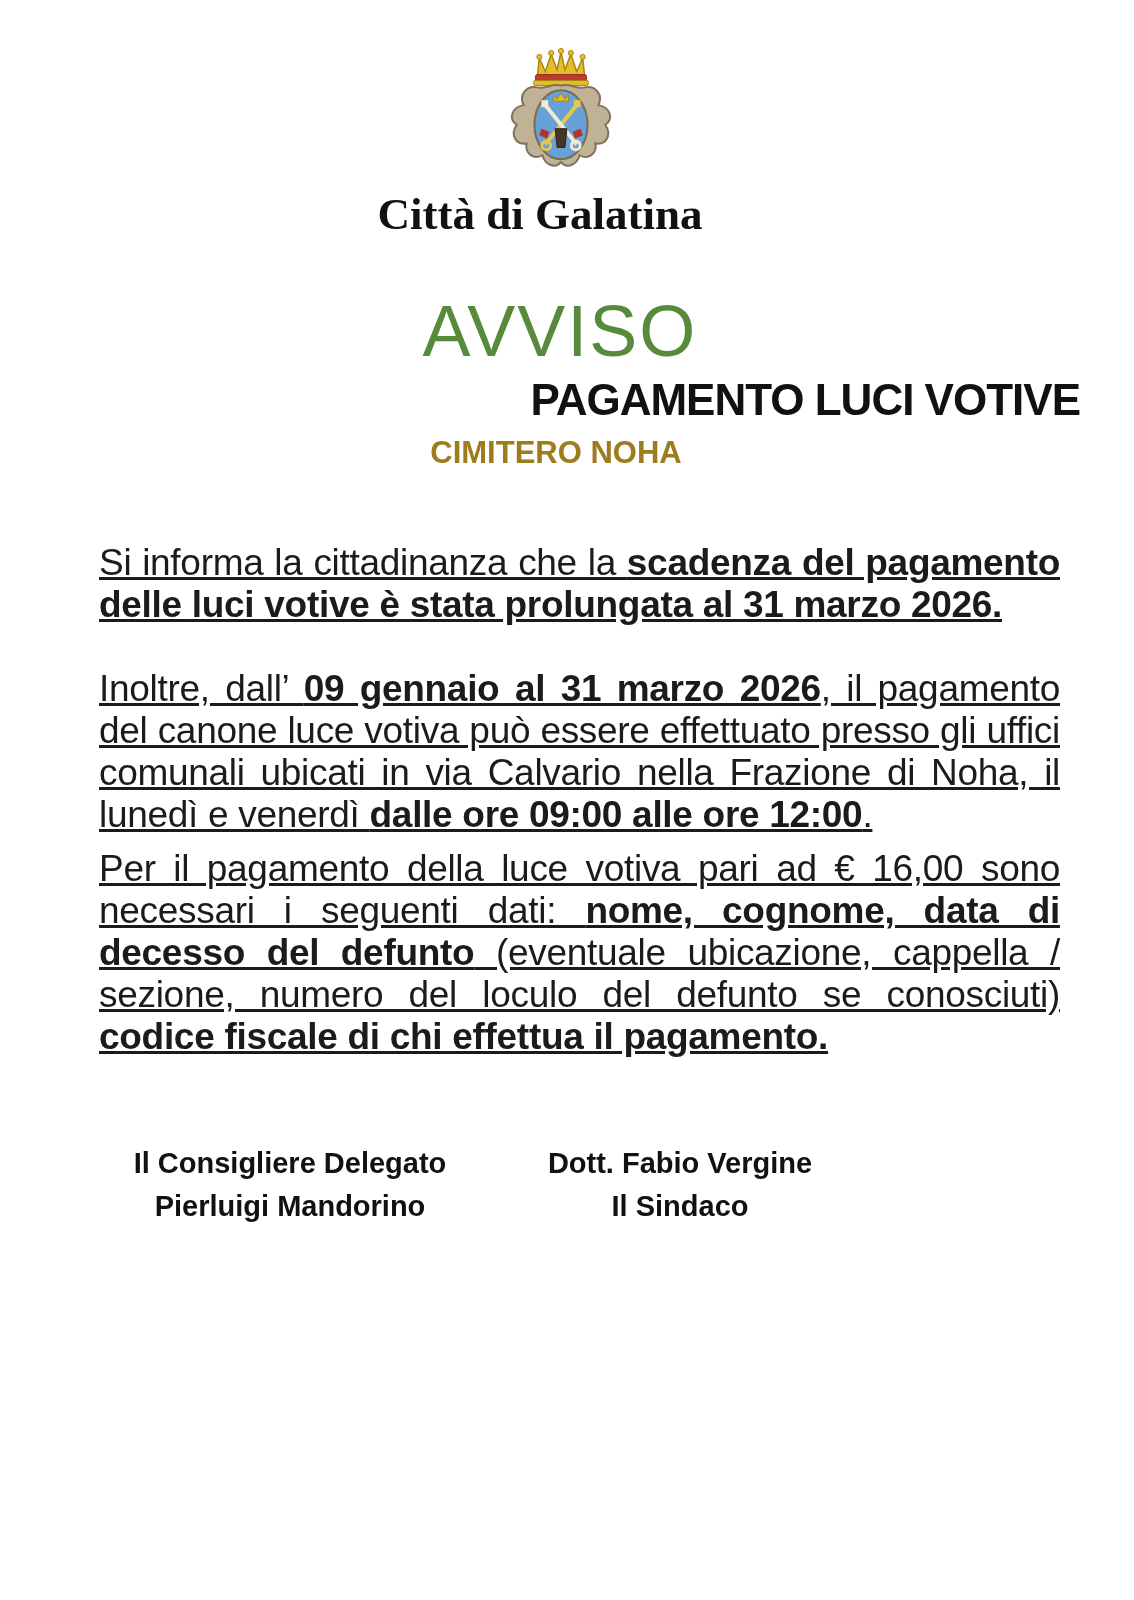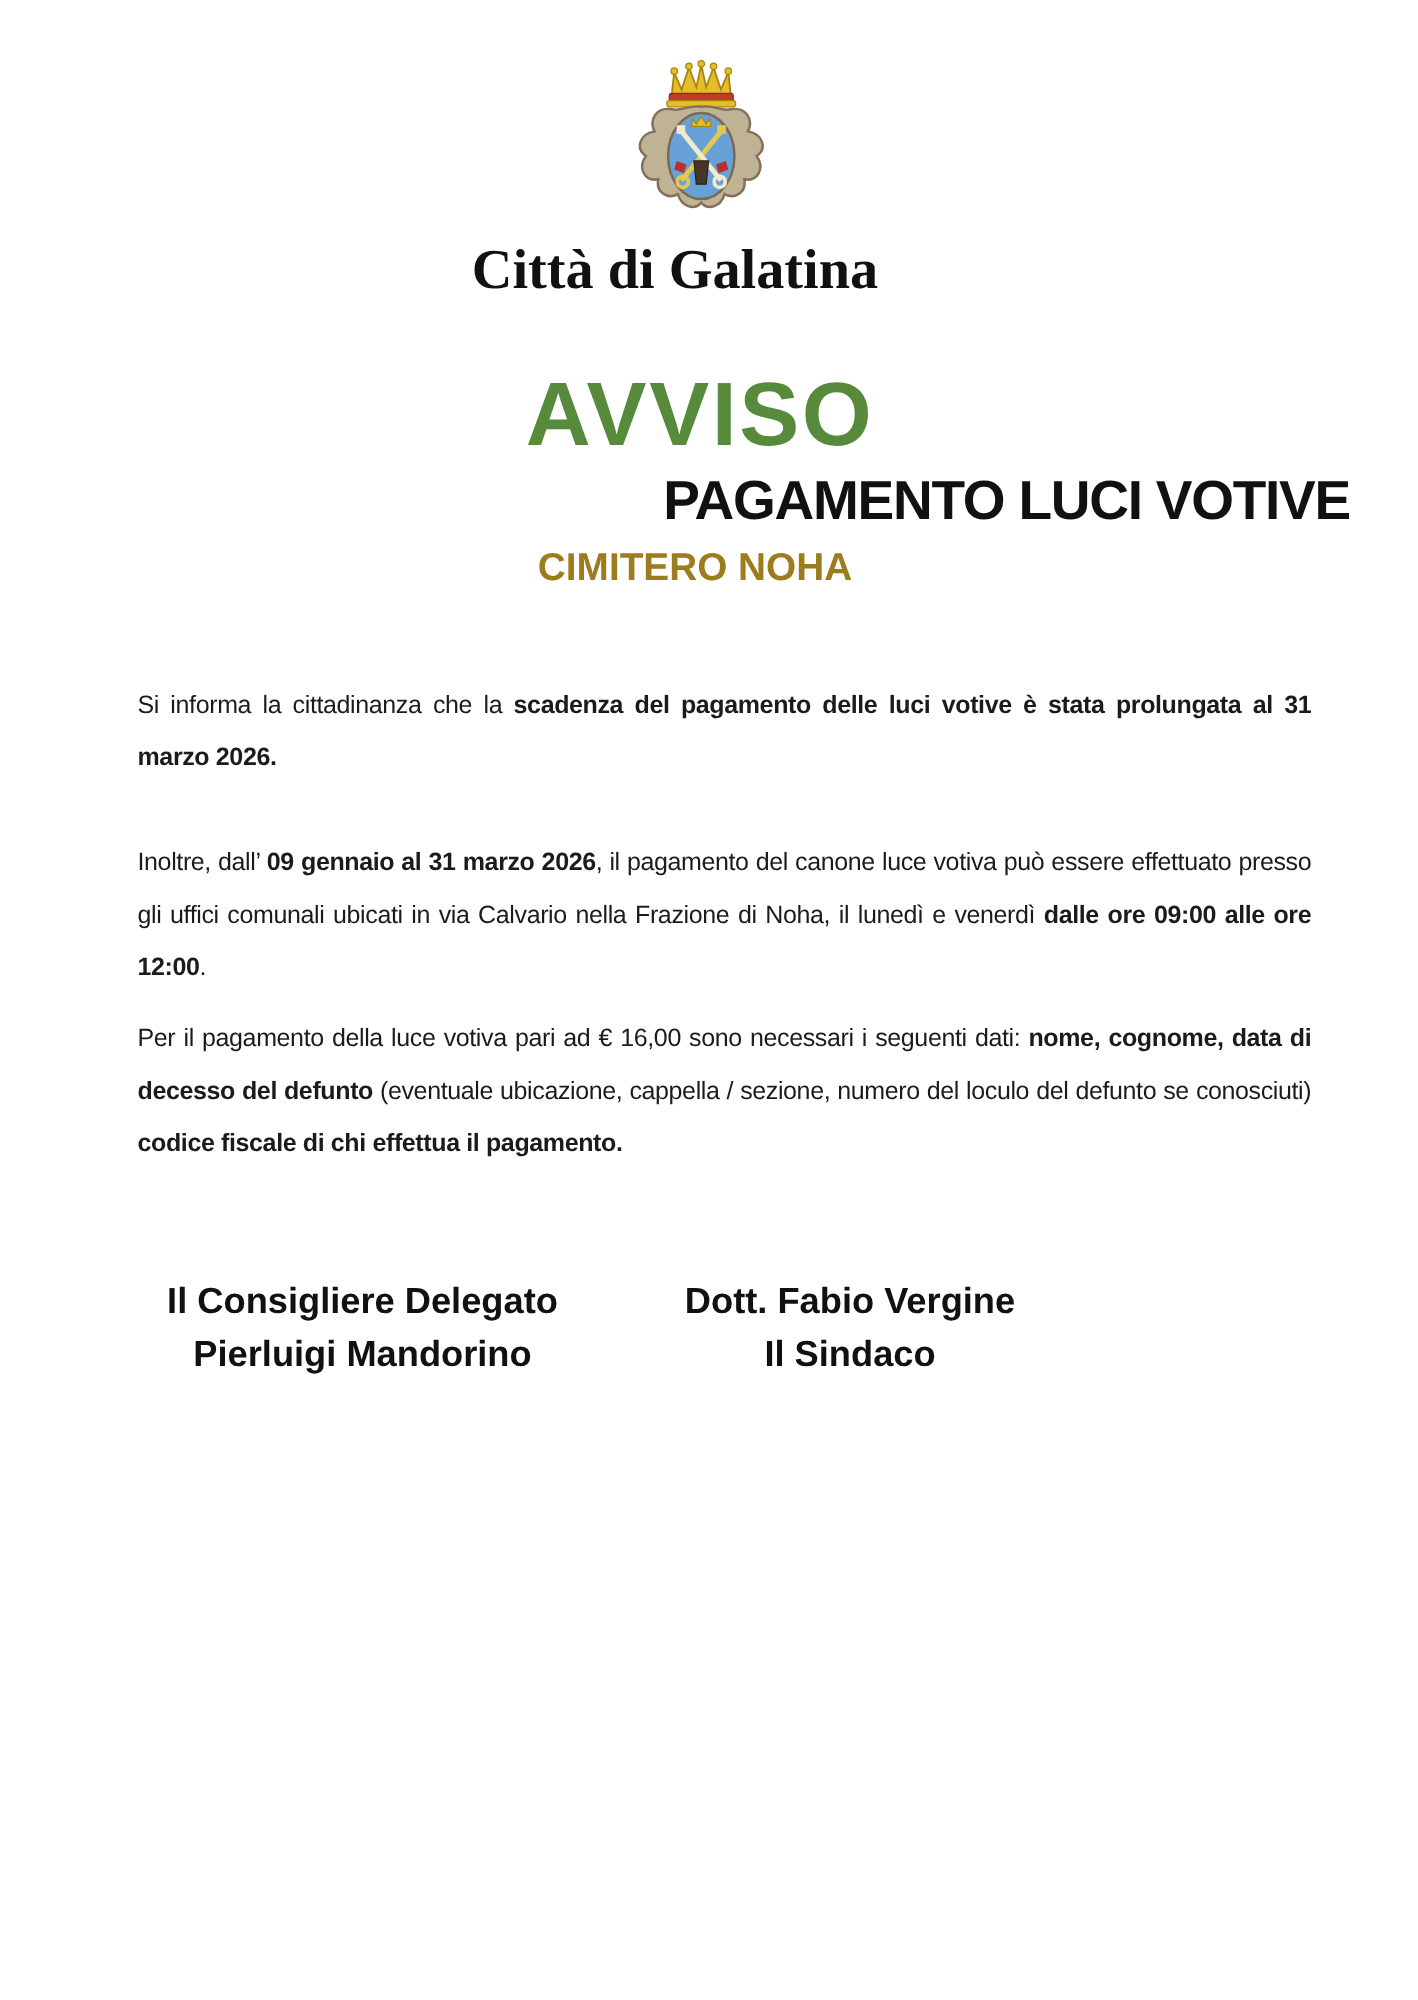--- a/index.html
+++ b/index.html
@@ -38,21 +38,21 @@
     line-height: 52px;
     color: #111111;
   }
   
   .title-block {
     margin-top: 52px;
   }
   .notice-main {
     font-size: 72px;
     line-height: 78px;
-    font-weight: bold;
+    font-weight: normal;
     letter-spacing: 2px;
     color: #578a3a;
     margin-left: 40px;
   }
   .notice-subtitle {
     margin-top: 4px;
     font-size: 44px;
     line-height: 52px;
     font-weight: bold;
     letter-spacing: -1px;
@@ -65,26 +65,27 @@
     line-height: 38px;
     font-weight: bold;
     color: #9d7c1e;
     padding-left: 32px;
   }
   
   .content {
     margin: 70px 70px 0 95px; 
   }
   .content p {
-    margin: 15px;
-    font-size: 20px;
+    margin: 4px;
+    font-size: 37px;
     line-height: 42px;
     letter-spacing: -0.3px;
     text-align: justify;
     color: #1b1b1b;
+    text-decoration: underline;
   }
   .content p.spaced {
     margin-top: 42px;
   }
   .content p.small-gap {
     margin-top: 12px;
   }
   .content p.all-bold {
     font-weight: bold;
   }

